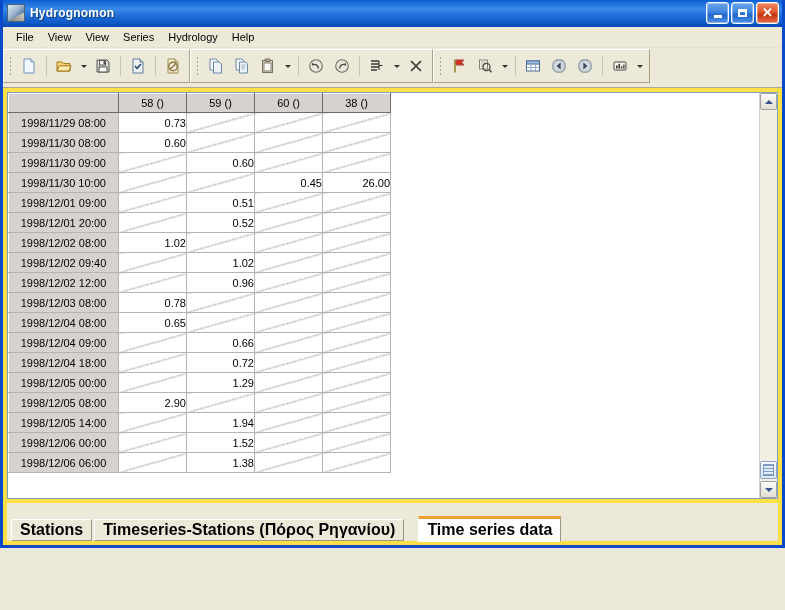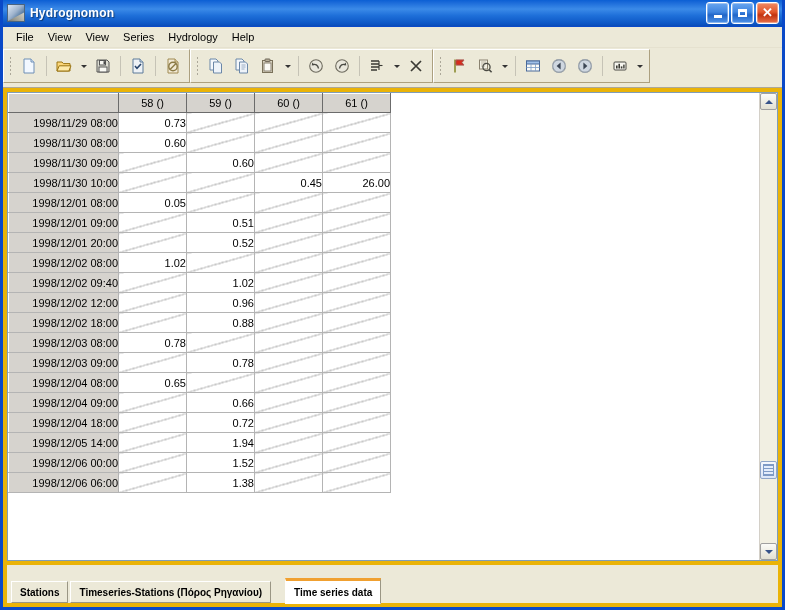--- a/index.html
+++ b/index.html
@@ -3,25 +3,25 @@
 <meta charset="utf-8">
 <style>
   html,body{margin:0;padding:0;}
   body{
     width:785px;height:610px;overflow:hidden;
     font-family:"Liberation Sans", sans-serif;
     font-size:11px;
     background:#ece9d8;
   }
   #app{
-    position:relative;width:785px;height:610px;
+    position:relative;width:785px;height:548px;
     box-sizing:border-box;
     border:3px solid #0a49c8;
     border-top:none;border-bottom-width:3px;
-    background:#eab308;
+    background:#fde047;
     overflow:hidden;
   }
   
   .titlebar{
     height:26px;
     background:linear-gradient(180deg,#0b5fd4 0%,#1868d8 8%,#3b8ae8 35%,#1e6fd9 60%,#0c55c4 92%,#0a4cb6 100%);
     display:flex;align-items:center;
     border-bottom:1px solid #0a49c8;
     position:relative;
   }
@@ -115,21 +115,21 @@
     border-color:#fff #6b6b6b #6b6b6b #fff;
     text-align:center;font-weight:normal;color:#000;
     height:19px;
   }
   th.corner{width:110px;}
   th.colh{width:68px;}
   td.rowh{
     width:110px;background:#d6d3ce;
     border:1px solid;
     border-color:#fff #6b6b6b #6b6b6b #fff;
-    padding-left:4px;text-align:right;color:#000;
+    padding-left:4px;text-align:center;color:#000;
   }
   td.cell{
     width:68px;text-align:right;padding-right:5px;background:#fff;color:#000;
   }
   td.cell.empty{
     background-image:linear-gradient(to bottom right,
       transparent 0, transparent calc(50% - 0.7px),
       #c8c8c8 calc(50% - 0.7px), #c8c8c8 calc(50% + 0.7px),
       transparent calc(50% + 0.7px), transparent 100%);
   }
@@ -161,21 +161,21 @@
   }
   
   .tabbar{
     position:absolute;left:4px;right:4px;bottom:4px;height:38px;
     background:#ece9d8;
     display:flex;align-items:flex-end;gap:2px;
     padding-left:4px;box-sizing:border-box;
   }
   .tab{
     height:22px;display:flex;align-items:center;padding:0 8px;
-    font-size:10px;font-weight:bold;color:#000;
+    font-size:16px;font-weight:bold;color:#000;
     background:#ece9d8;
     border:1px solid;
     border-color:#fff #9a9684 #9a9684 #fff;
     box-sizing:border-box;
     white-space:nowrap;
   }
   .tab.active{
     height:26px;background:#fff;
     border-color:#f0a030 #9a9684 #fff #fff;
     border-top-width:3px;
@@ -399,21 +399,21 @@
   <div class="client">
 
     <div class="grid-wrap">
       <table class="grid">
         <thead>
           <tr>
             <th class="corner"></th>
             <th class="colh">58 ()</th>
             <th class="colh">59 ()</th>
             <th class="colh">60 ()</th>
-            <th class="colh">61 ()</th>
+            <th class="colh">38 ()</th>
           </tr>
         </thead>
         <tbody>
             <tr>
               <td class="rowh">1998/11/29 08:00</td>
               <td class="cell">0.73</td>
               <td class="cell empty"></td>
               <td class="cell empty"></td>
               <td class="cell empty"></td>
             </tr>
@@ -432,27 +432,20 @@
               <td class="cell empty"></td>
             </tr>
             <tr>
               <td class="rowh">1998/11/30 10:00</td>
               <td class="cell empty"></td>
               <td class="cell empty"></td>
               <td class="cell">0.45</td>
               <td class="cell">26.00</td>
             </tr>
             <tr>
-              <td class="rowh">1998/12/01 08:00</td>
-              <td class="cell">0.05</td>
-              <td class="cell empty"></td>
-              <td class="cell empty"></td>
-              <td class="cell empty"></td>
-            </tr>
-            <tr>
               <td class="rowh">1998/12/01 09:00</td>
               <td class="cell empty"></td>
               <td class="cell">0.51</td>
               <td class="cell empty"></td>
               <td class="cell empty"></td>
             </tr>
             <tr>
               <td class="rowh">1998/12/01 20:00</td>
               <td class="cell empty"></td>
               <td class="cell">0.52</td>
@@ -474,58 +467,58 @@
               <td class="cell empty"></td>
             </tr>
             <tr>
               <td class="rowh">1998/12/02 12:00</td>
               <td class="cell empty"></td>
               <td class="cell">0.96</td>
               <td class="cell empty"></td>
               <td class="cell empty"></td>
             </tr>
             <tr>
-              <td class="rowh">1998/12/02 18:00</td>
-              <td class="cell empty"></td>
-              <td class="cell">0.88</td>
-              <td class="cell empty"></td>
-              <td class="cell empty"></td>
-            </tr>
-            <tr>
               <td class="rowh">1998/12/03 08:00</td>
               <td class="cell">0.78</td>
               <td class="cell empty"></td>
               <td class="cell empty"></td>
               <td class="cell empty"></td>
             </tr>
             <tr>
-              <td class="rowh">1998/12/03 09:00</td>
-              <td class="cell empty"></td>
-              <td class="cell">0.78</td>
-              <td class="cell empty"></td>
-              <td class="cell empty"></td>
-            </tr>
-            <tr>
               <td class="rowh">1998/12/04 08:00</td>
               <td class="cell">0.65</td>
               <td class="cell empty"></td>
               <td class="cell empty"></td>
               <td class="cell empty"></td>
             </tr>
             <tr>
               <td class="rowh">1998/12/04 09:00</td>
               <td class="cell empty"></td>
               <td class="cell">0.66</td>
               <td class="cell empty"></td>
               <td class="cell empty"></td>
             </tr>
             <tr>
               <td class="rowh">1998/12/04 18:00</td>
               <td class="cell empty"></td>
               <td class="cell">0.72</td>
+              <td class="cell empty"></td>
+              <td class="cell empty"></td>
+            </tr>
+            <tr>
+              <td class="rowh">1998/12/05 00:00</td>
+              <td class="cell empty"></td>
+              <td class="cell">1.29</td>
+              <td class="cell empty"></td>
+              <td class="cell empty"></td>
+            </tr>
+            <tr>
+              <td class="rowh">1998/12/05 08:00</td>
+              <td class="cell">2.90</td>
+              <td class="cell empty"></td>
               <td class="cell empty"></td>
               <td class="cell empty"></td>
             </tr>
             <tr>
               <td class="rowh">1998/12/05 14:00</td>
               <td class="cell empty"></td>
               <td class="cell">1.94</td>
               <td class="cell empty"></td>
               <td class="cell empty"></td>
             </tr>

